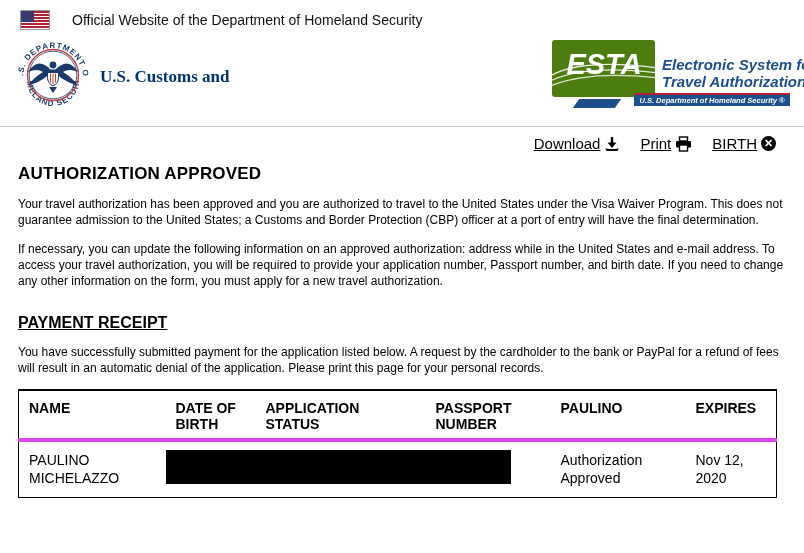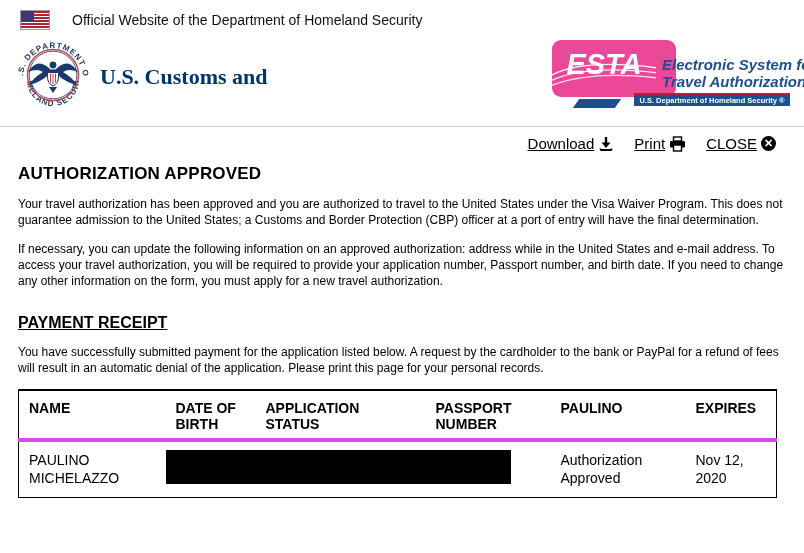--- a/index.html
+++ b/index.html
@@ -8,31 +8,31 @@
   
   .banner { display:flex; align-items:center; gap:22px; padding:10px 0 0 20px; }
   .flag { position:relative; width:30px; height:20px; border:1px solid #9a9a9a;
           background:repeating-linear-gradient(to bottom,#b22234 0 1.55px,#ffffff 1.55px 3.1px); flex:0 0 auto; }
   .flag .canton { position:absolute; left:0; top:0; width:13px; height:11px; background:#3c3b6e; }
   .banner-text { font-size:14px; color:#111; }
 
   
   .logos { display:flex; justify-content:space-between; align-items:flex-start; padding:8px 14px 0 16px; height:92px; }
   .cbp { display:flex; align-items:center; gap:10px; }
-  .cbp-wordmark { font-family:"Liberation Serif", serif; font-weight:bold; color:#00356b; font-size:22px; line-height:1.18; padding-top:4px; }
+  .cbp-wordmark { font-family:"Liberation Serif", serif; font-weight:bold; color:#00356b; font-size:17px; line-height:1.18; padding-top:4px; }
 
   
   .esta { position:relative; width:238px; height:74px; margin-top:2px; flex:0 0 auto; }
-  .esta-monitor { position:absolute; left:0; top:0; width:124px; height:57px; background:#ec4899; border-radius:9px; overflow:hidden; }
+  .esta-monitor { position:absolute; left:0; top:0; width:103px; height:57px; background:#4d7c0f; border-radius:3px; overflow:hidden; }
   .esta-acronym { position:absolute; left:0; top:8px; width:104px; text-align:center; color:#fff; font-size:29px; font-weight:bold; font-style:italic; letter-spacing:0px; z-index:2; }
   .esta-swoosh { position:absolute; left:0; top:0; z-index:1; }
   .esta-stand { position:absolute; left:24px; top:59px; width:42px; height:9px; background:#1d4f8c; transform:skewX(-35deg); }
   .esta-tagline { position:absolute; left:110px; top:16px; color:#1d4f8c; font-weight:bold; font-style:italic; font-size:15px; line-height:1.16; white-space:nowrap; }
   .esta-redline { position:absolute; left:82px; top:53px; width:156px; height:2px; background:#b22234; }
-  .esta-bar { position:absolute; left:82px; top:55px; width:156px; height:11px; background:#1d4f8c; color:#fff; font-size:7.5px; font-weight:bold; text-align:center; line-height:11px; white-space:nowrap; }
+  .esta-bar { position:absolute; left:82px; top:55px; width:156px; height:11px; background:#1d4f8c; color:#fff; font-size:7.5px; font-style:italic; font-weight:bold; text-align:center; line-height:11px; white-space:nowrap; }
 
   .rule { border:none; border-top:1px solid #c9c9c9; margin-top:4px; }
 
   
   .actions { display:flex; justify-content:flex-end; align-items:flex-end; gap:20px; margin:8px 28px 0 0; font-size:15px; }
   .action { display:flex; align-items:center; gap:4px; color:#000; cursor:pointer; }
   .action .lbl { text-decoration:underline; }
   .icon-close { display:inline-block; width:15px; height:15px; background:#000; color:#fff; border-radius:50%; font-size:11px; line-height:15px; text-align:center; font-weight:bold; }
 
   
@@ -121,21 +121,21 @@
   </span>
   <span class="action">
     <span class="lbl">Print</span>
     <svg width="17" height="16" viewBox="0 0 17 16">
       <rect x="4.5" y="1" width="8" height="4" fill="none" stroke="#000" stroke-width="1.4"></rect>
       <rect x="1" y="5" width="15" height="6.5" rx="1.2" fill="#000"></rect>
       <rect x="4.5" y="9" width="8" height="6" fill="#fff" stroke="#000" stroke-width="1.4"></rect>
     </svg>
   </span>
   <span class="action">
-    <span class="lbl">CLOSE</span>
+    <span class="lbl">BIRTH</span>
     <span class="icon-close">✕</span>
   </span>
 </div>
 
 <div class="h1">AUTHORIZATION APPROVED</div>
 
 <p class="para">Your travel authorization has been approved and you are authorized to travel to the United States under the Visa Waiver Program. This does not guarantee admission to the United States; a Customs and Border Protection (CBP) officer at a port of entry will have the final determination.</p>
 <p class="para">If necessary, you can update the following information on an approved authorization: address while in the United States and e-mail address. To access your travel authorization, you will be required to provide your application number, Passport number, and birth date. If you need to change any other information on the form, you must apply for a new travel authorization.</p>
 
 <div class="h2">PAYMENT RECEIPT</div>

